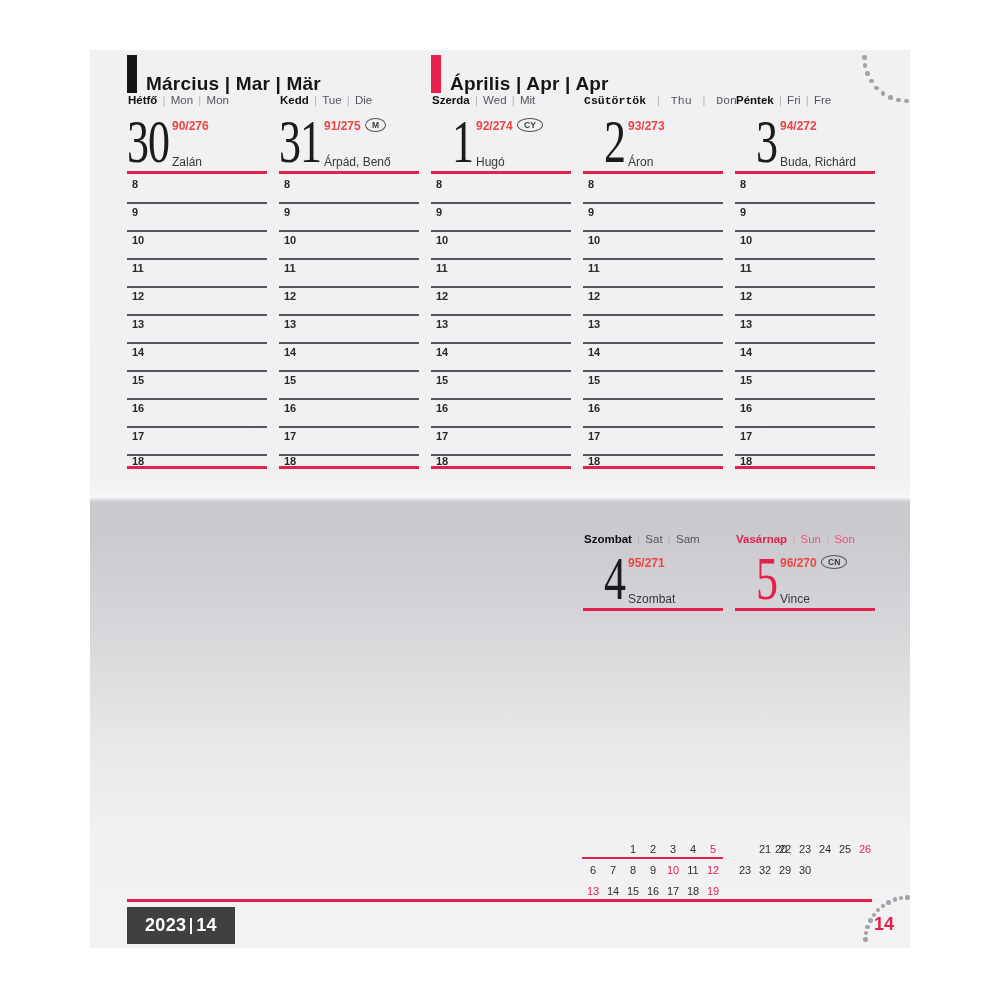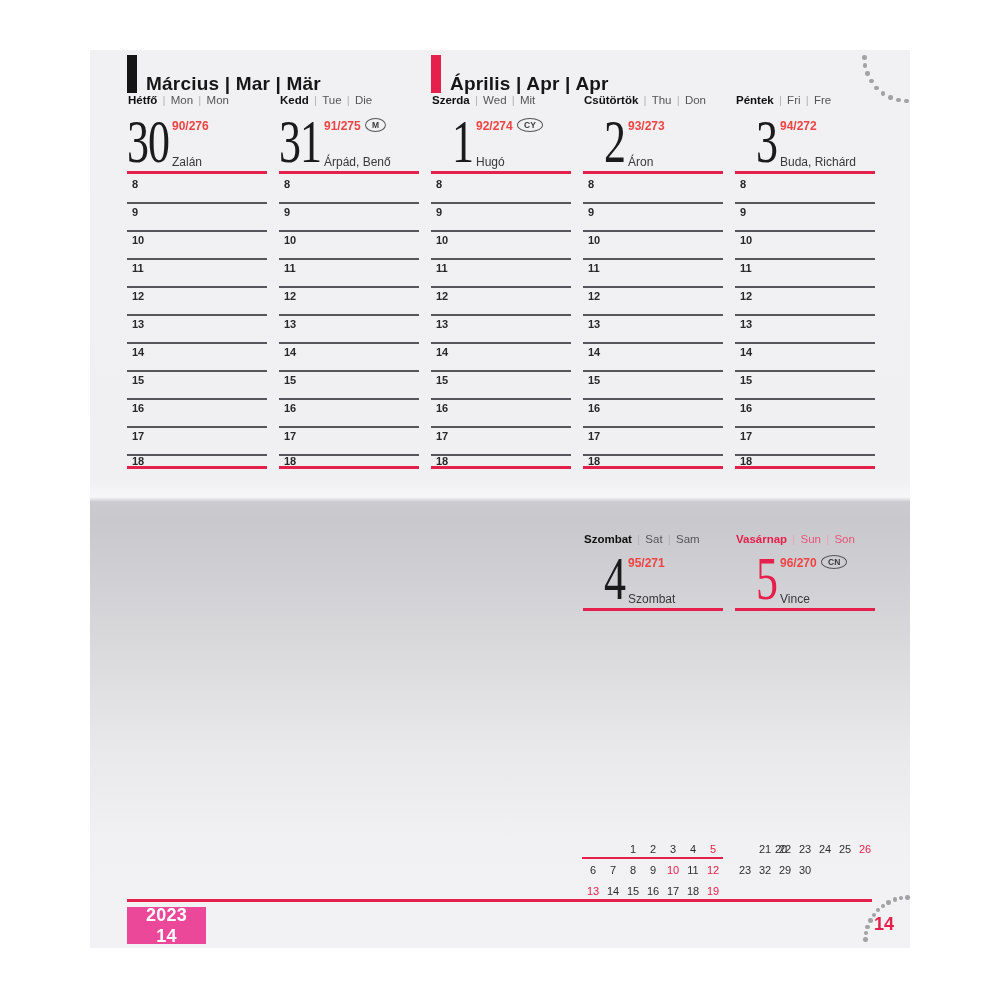--- a/index.html
+++ b/index.html
@@ -42,23 +42,23 @@
   .hourrow .hline{position:absolute;left:0;bottom:0;width:140px;height:2px;background:#57575b;}
   .hourrow.last{height:13px;}
   .hourrow.last .hlabel{top:-1px;}
   .hourrow.last .hline{height:3px;background:#e6204c;}
   
   .mc-cell{position:absolute;width:20px;text-align:center;font-size:11px;color:#2d2d30;}
   .mc-cell.red{color:#e6204c;}
   .mc-week-line{position:absolute;height:2px;background:#e6204c;}
   .mc-bottom-line{position:absolute;left:127px;top:899px;width:745px;height:3px;background:#e6204c;}
   
-  .weekbadge{position:absolute;left:127px;top:907px;width:79px;height:37px;background:#ec4899;
+  .weekbadge{position:absolute;left:127px;top:907px;width:108px;height:37px;background:#404040;
         display:flex;align-items:center;justify-content:center;color:#fff;
-        font-size:18px;font-weight:bold;letter-spacing:.3px;flex-direction:column;}
+        font-size:18px;font-weight:bold;letter-spacing:.3px;}
   .weekbadge .vp{display:inline-block;width:2px;height:16px;background:#fff;margin:0 4px;}
   .pagenum{position:absolute;left:874px;top:914px;font-size:18px;font-weight:bold;color:#e6204c;}
   .dot{position:absolute;width:4.5px;height:4.5px;border-radius:50%;background:#a2a2a6;}
 </style>
 </head>
 <body>
 
 <div class="stage">
   <div class="page"></div>
 
@@ -220,21 +220,21 @@
         <div class="hline"></div>
       </div>
       <div class="hourrow" style="left: 431px; top: 428px;">
         <div class="hlabel">17</div>
         <div class="hline"></div>
       </div>
       <div class="hourrow last" style="left: 431px; top: 456px;">
         <div class="hlabel">18</div>
         <div class="hline"></div>
       </div>
-      <div class="dow" style="position: absolute; left: 584px; top: 94px;"><span class="dn">Csütörtök</span><span class="pipe"> | </span><span>Thu</span><span class="pipe"> | </span><span>Don</span></div>
+      <div class="dow" style="position: absolute; left: 584px; top: 94px; font-family: Liberation Mono, monospace;"><span class="dn">Csütörtök</span><span class="pipe"> | </span><span>Thu</span><span class="pipe"> | </span><span>Don</span></div>
       <div class="datebox" style="left: 583px; top: 114px;">
         <div class="bignum">2</div>
         <div class="ord">93/273</div>
         <div class="nameday">Áron</div>
       </div>
       <div class="redline" style="left: 583px; top: 171px;"></div>
       <div class="hourrow" style="left: 583px; top: 176px;">
         <div class="hlabel">8</div>
         <div class="hline"></div>
       </div>

